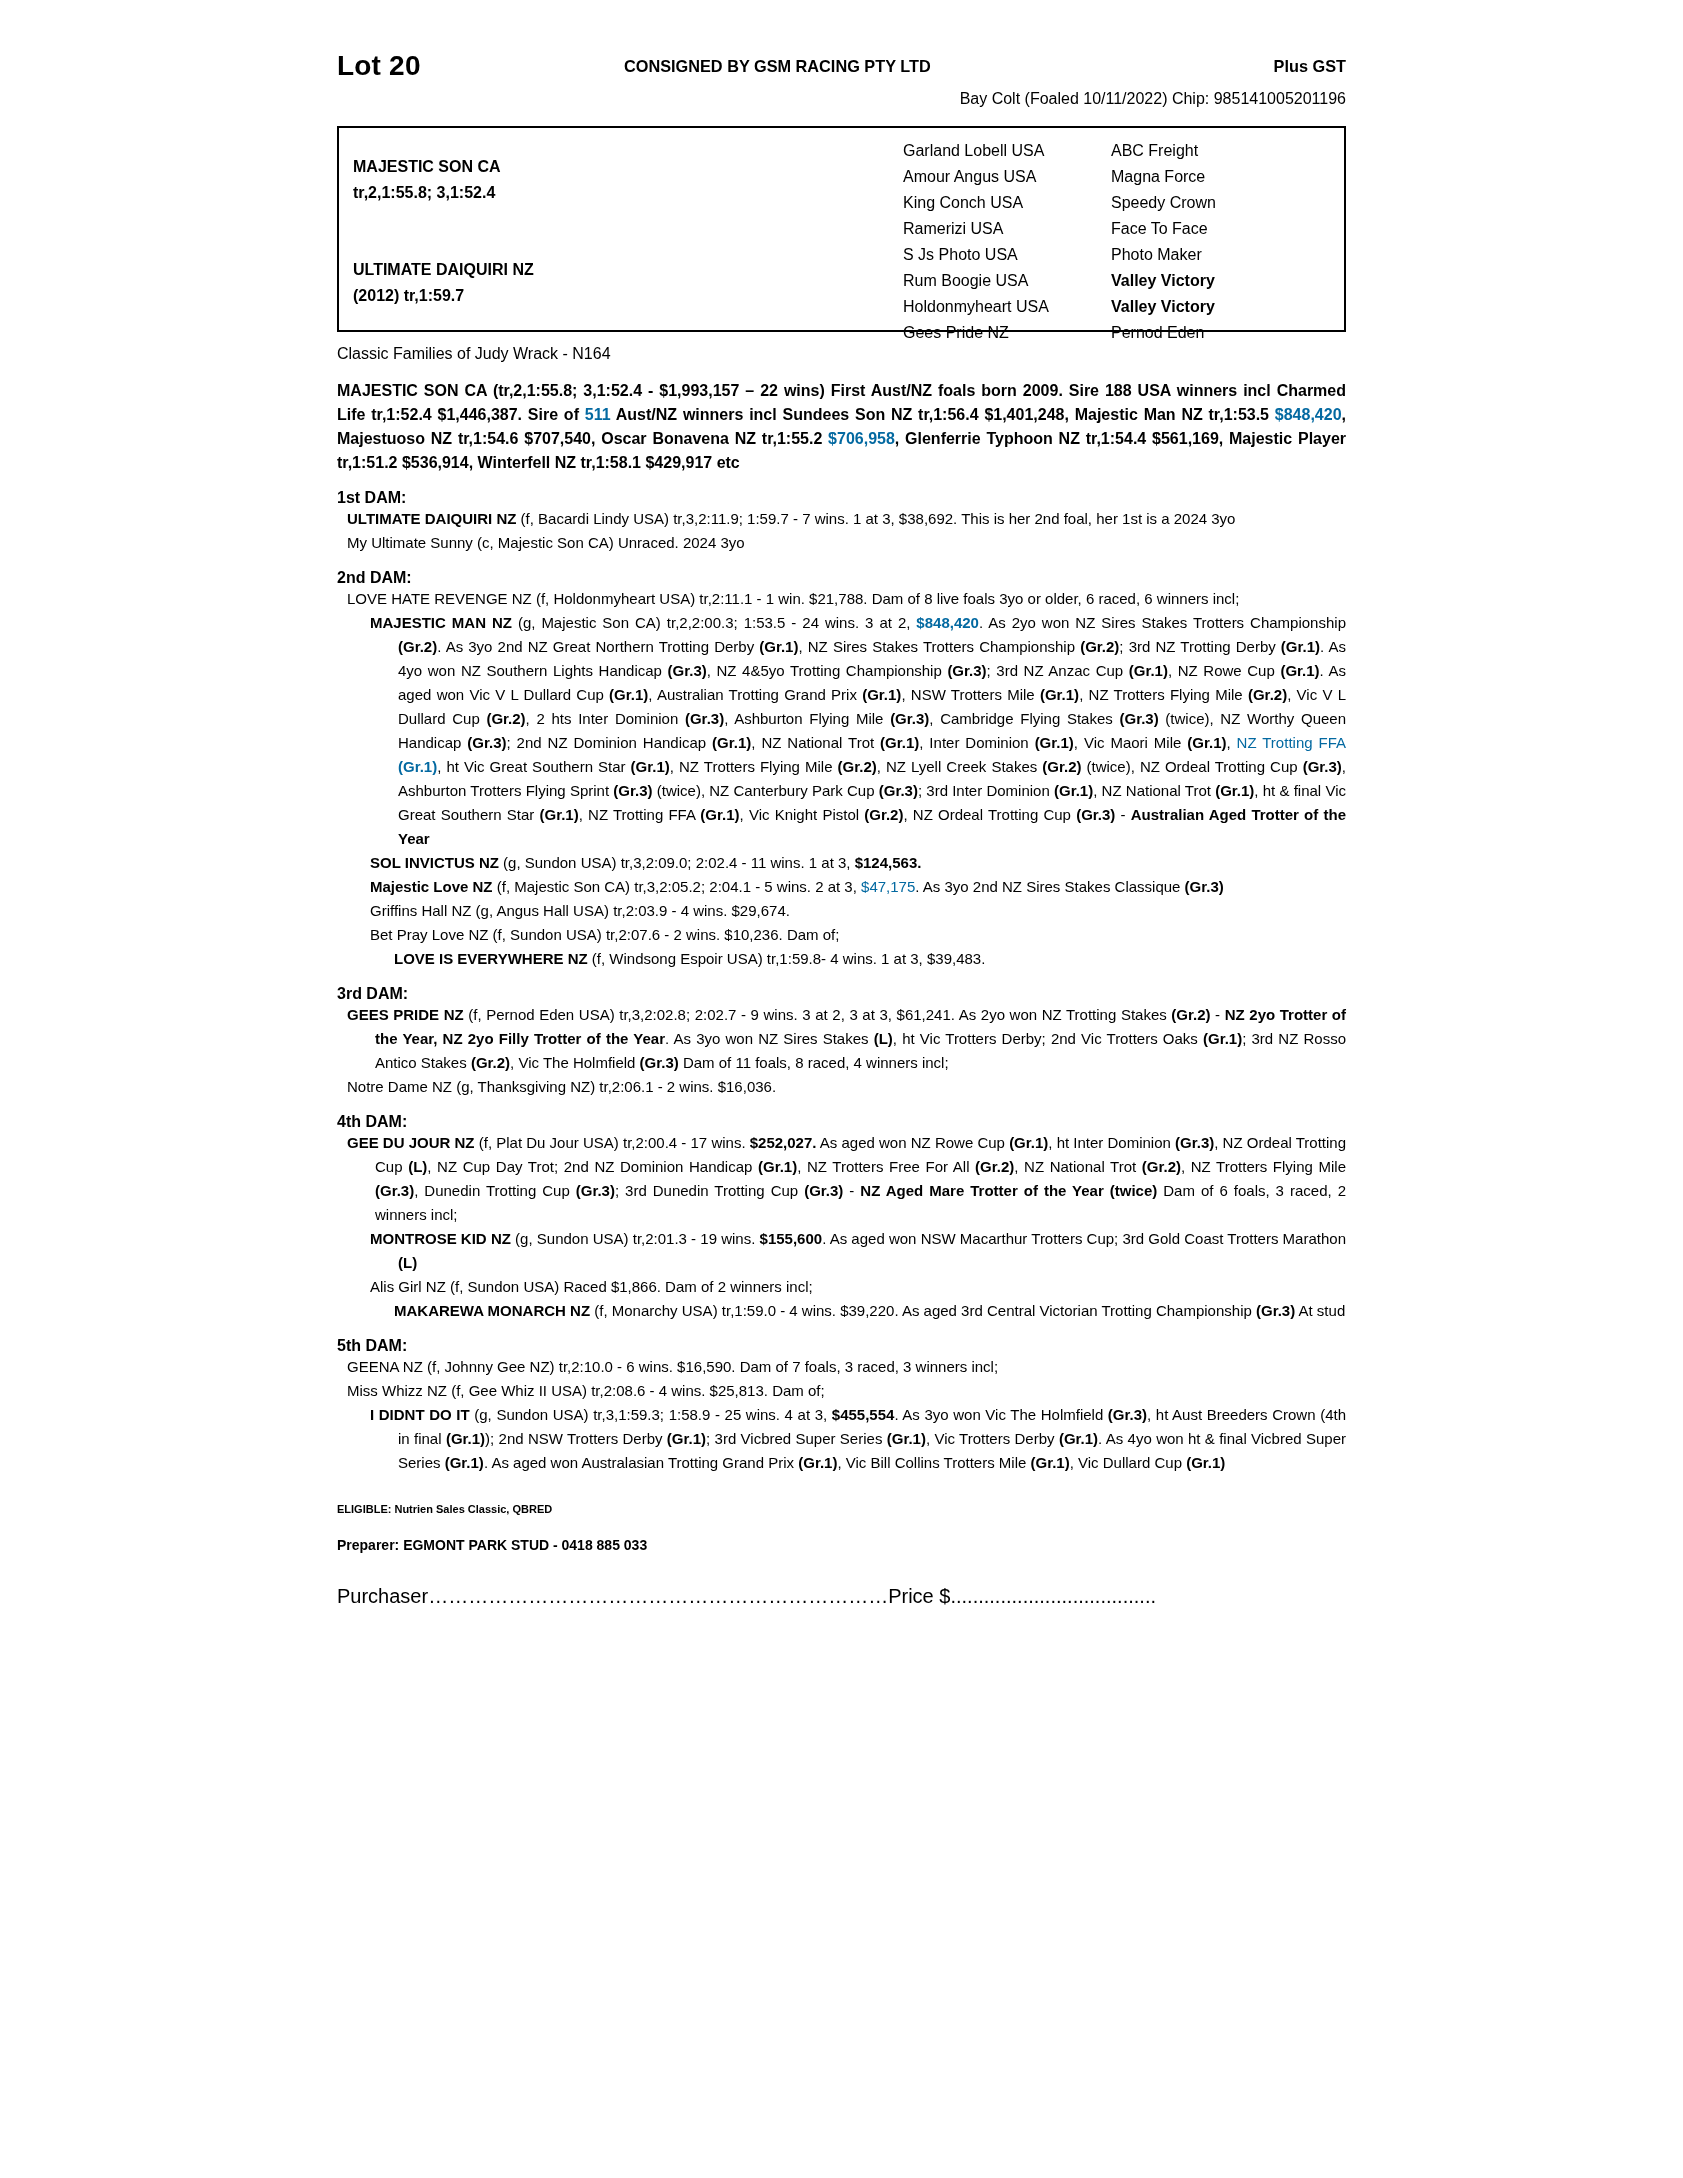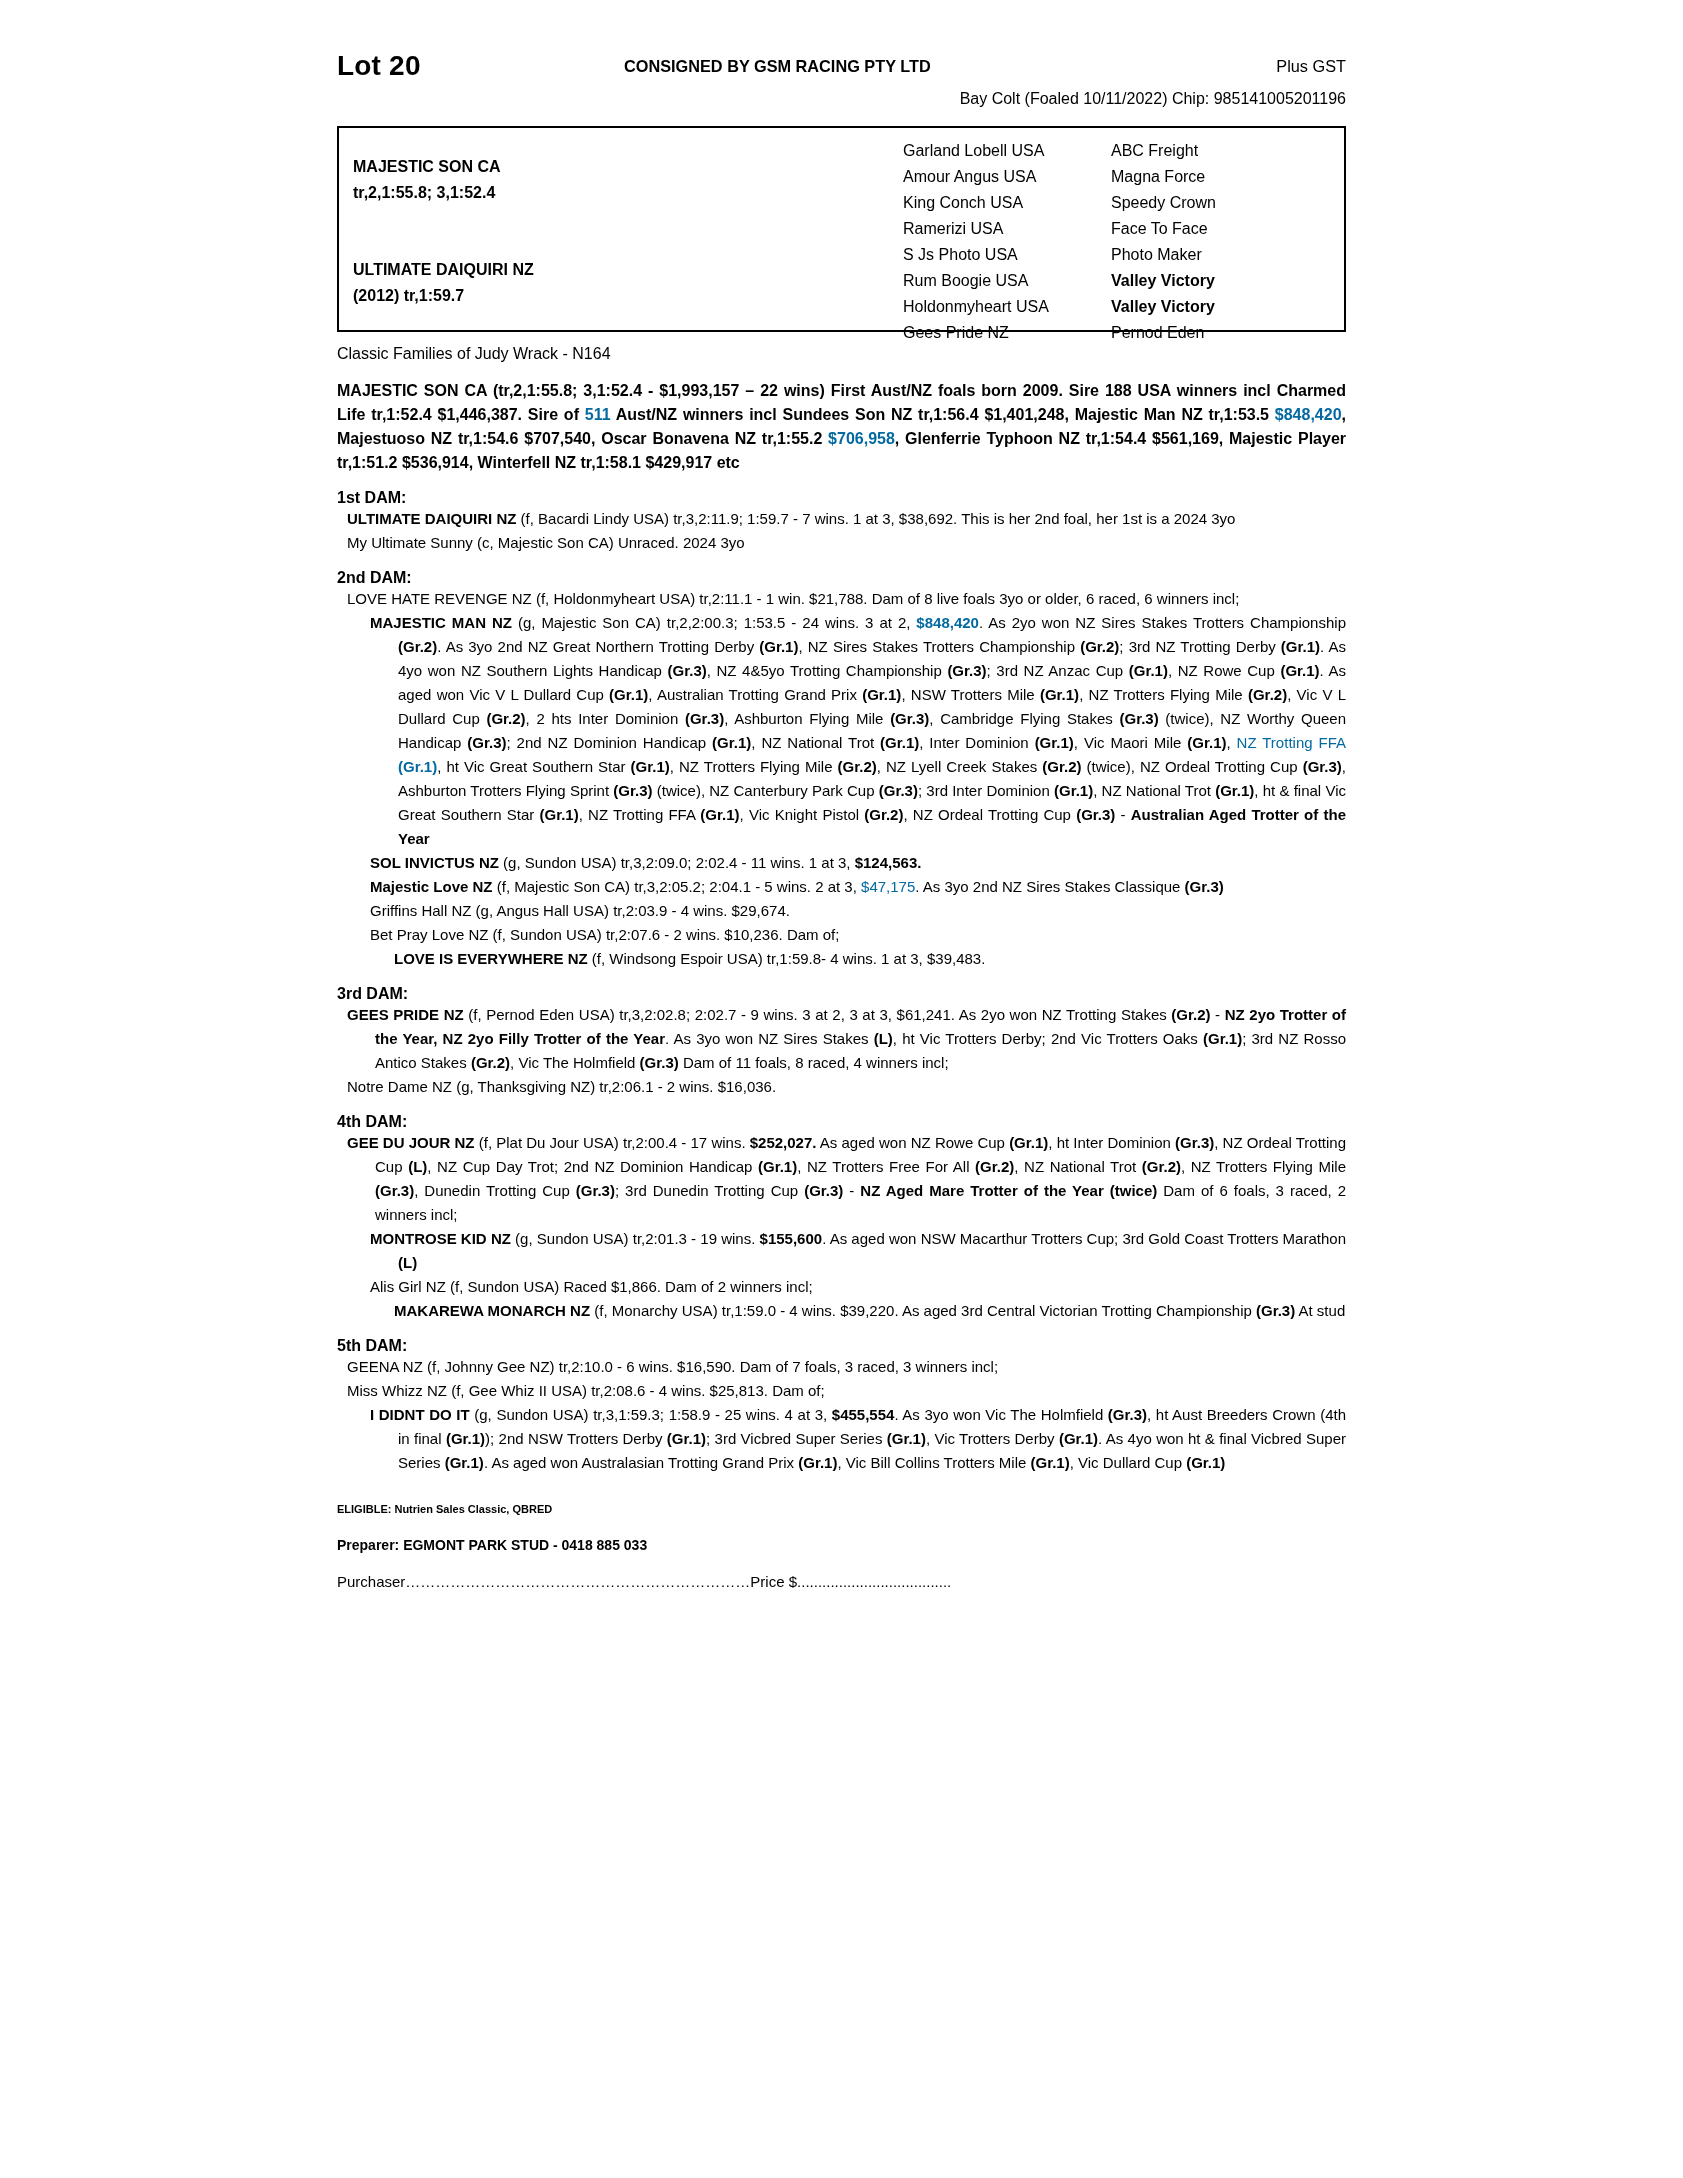--- a/index.html
+++ b/index.html
@@ -38,21 +38,21 @@
     left: 287px;
     top: 7px;
     font-size: 16.3px;
     font-weight: bold;
   }
   .plus-gst {
     position: absolute;
     right: 0;
     top: 7px;
     font-size: 16.3px;
-    font-weight: normal;
+    font-weight: bold;
   }
   .subhead {
     text-align: right;
     font-size: 16px;
     margin-top: -6px;
     margin-left: -20px;
   }
   
   .ped-box {
     margin-top: 18px;
@@ -113,22 +113,22 @@
     font-size: 11px;
     font-weight: bold;
     margin-top: 28px;
   }
   .preparer {
     font-size: 14px;
     font-weight: bold;
     margin-top: 22px;
   }
   .purchaser {
-    font-size: 15px;
-    margin-top: 20px;
+    font-size: 20px;
+    margin-top: 32px;
   }
 </style>
 </head>
 <body>
 
 <div class="page">
 
   <div class="header-row">
     <div class="lot-title">Lot 20</div>
     <div class="consignor">CONSIGNED BY GSM RACING PTY LTD</div>

